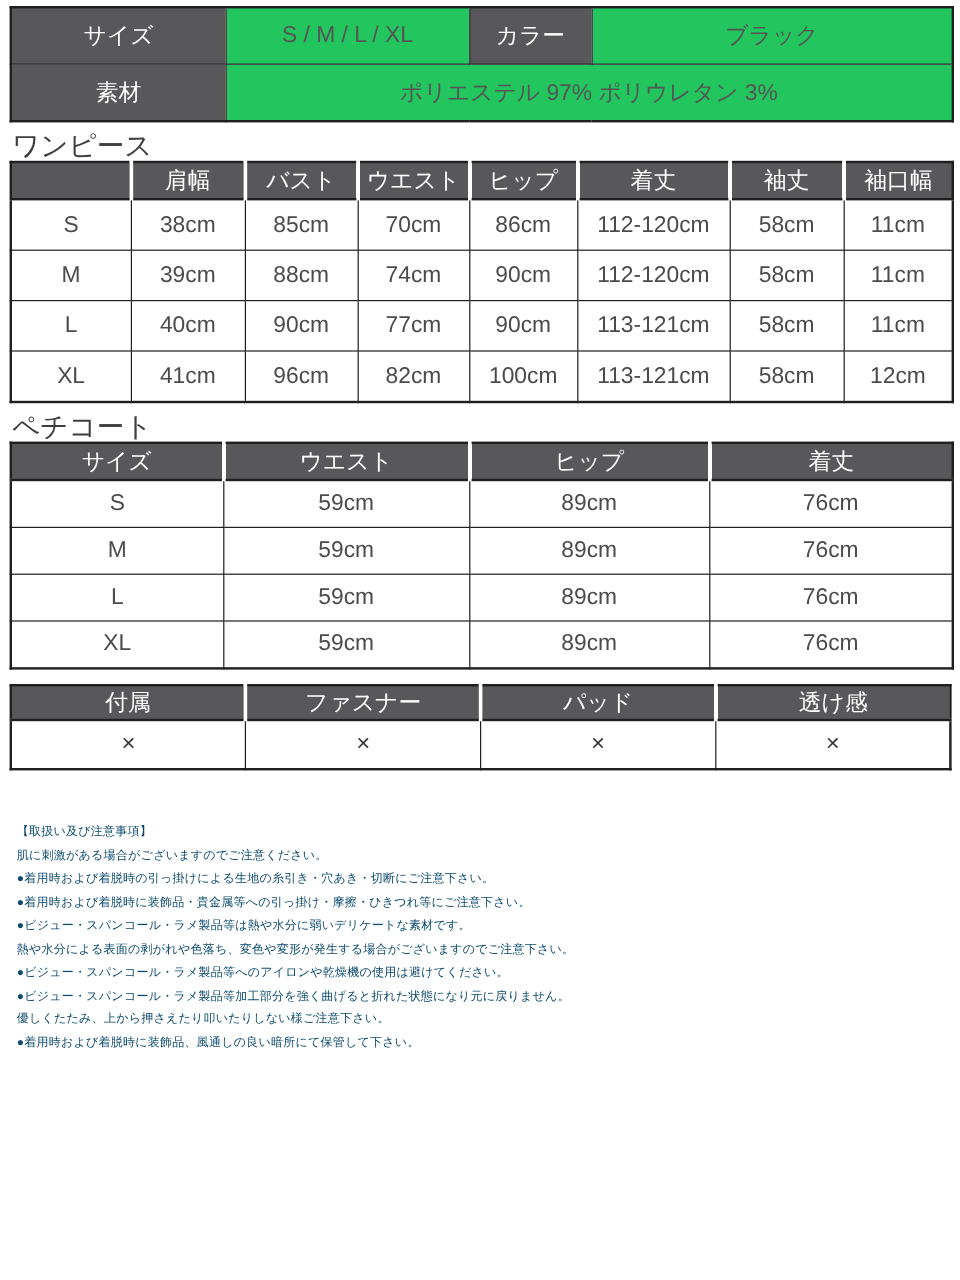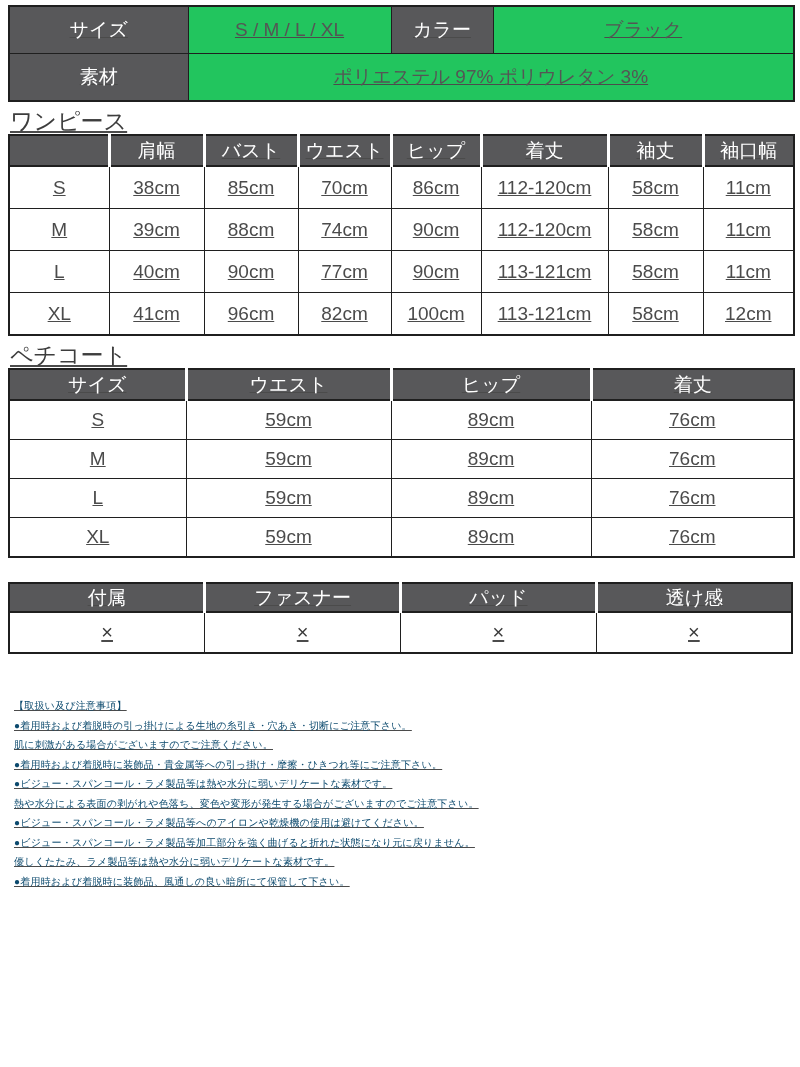--- a/index.html
+++ b/index.html
@@ -8,21 +8,20 @@
     background: #ffffff;
     width: 800px;
     height: 1067px;
     font-family: "Liberation Sans", "DejaVu Sans", sans-serif;
     color: #4b4b4b;
     -webkit-font-smoothing: antialiased;
   }
   .page {
     width: 785px;
     padding: 5px 0 0 8px;
-    text-decoration: underline;
   }
   table {
     border-collapse: collapse;
     table-layout: fixed;
     width: 785px;
   }
   th, td {
     vertical-align: middle;
     text-align: center;
     overflow: hidden;
@@ -72,21 +71,21 @@
   .measure tbody td {
     border: 1px solid #1f1f1f;
     font-size: 19px;
     color: #4b4b4b;
     background: #ffffff;
   }
   .onepiece thead th { height: 29px; }
   .onepiece tbody td { height: 41px; }
   .petticoat thead th { height: 29px; }
   .petticoat tbody td { height: 38px; }
-  .features { margin-top: 24px; }
+  .features { margin-top: 12px; }
   .features.second { margin-top: 0; border-top-width: 1px; }
   .features thead th { height: 27px; }
   .features tbody td { height: 39px; font-size: 20px; color: #3a3a3a; }
   
   .notes {
     margin: 42px 0 0 6px;
     font-size: 10px;
     line-height: 19.5px;
     color: #0c4a6e;
     letter-spacing: 0.2px;
@@ -252,24 +251,24 @@
         <td>×</td>
         <td>×</td>
         <td>×</td>
       </tr>
     </tbody>
   </table>
 
 
   <div class="notes">
     <div>【取扱い及び注意事項】</div>
+    <div>肌に刺激がある場合がございますのでご注意ください。</div>
     <div>●着用時および着脱時の引っ掛けによる生地の糸引き・穴あき・切断にご注意下さい。</div>
-    <div>肌に刺激がある場合がございますのでご注意ください。</div>
     <div>●着用時および着脱時に装飾品・貴金属等への引っ掛け・摩擦・ひきつれ等にご注意下さい。</div>
     <div>●ビジュー・スパンコール・ラメ製品等は熱や水分に弱いデリケートな素材です。</div>
     <div>熱や水分による表面の剥がれや色落ち、変色や変形が発生する場合がございますのでご注意下さい。</div>
     <div>●ビジュー・スパンコール・ラメ製品等へのアイロンや乾燥機の使用は避けてください。</div>
     <div>●ビジュー・スパンコール・ラメ製品等加工部分を強く曲げると折れた状態になり元に戻りません。</div>
-    <div>優しくたたみ、ラメ製品等は熱や水分に弱いデリケートな素材です。</div>
+    <div>優しくたたみ、上から押さえたり叩いたりしない様ご注意下さい。</div>
     <div>●着用時および着脱時に装飾品、風通しの良い暗所にて保管して下さい。</div>
   </div>
 
 </div>
 
 </body></html>

